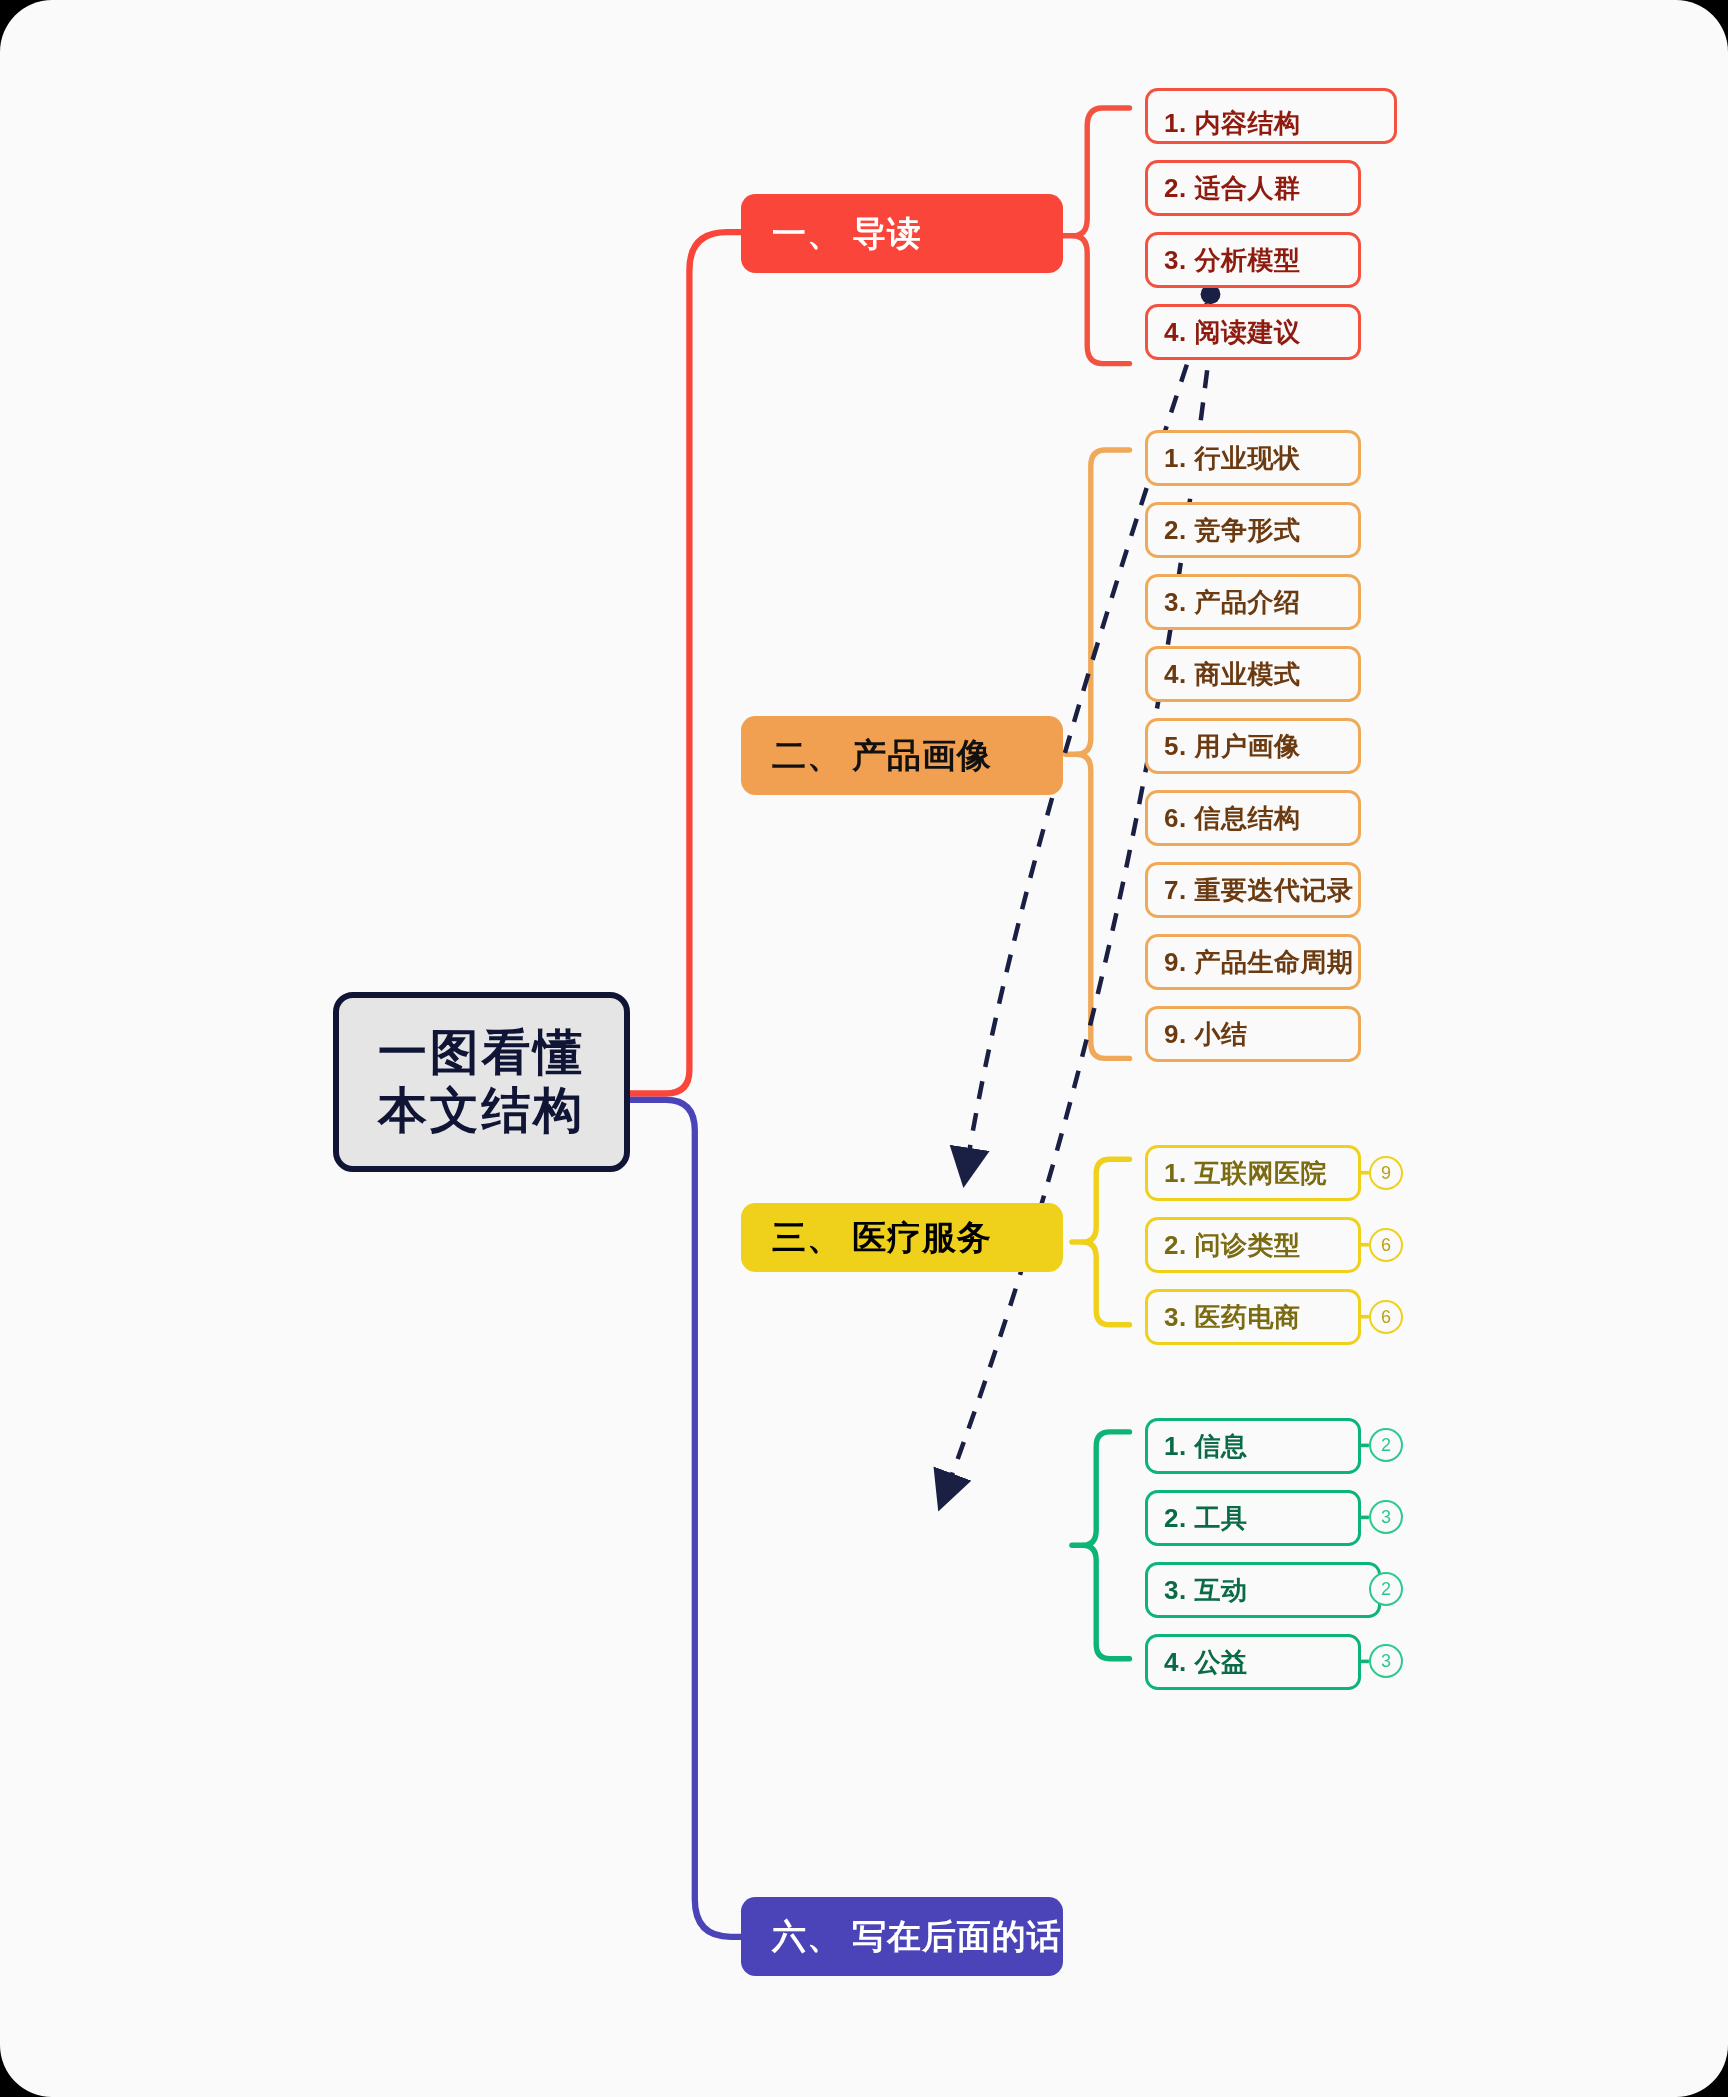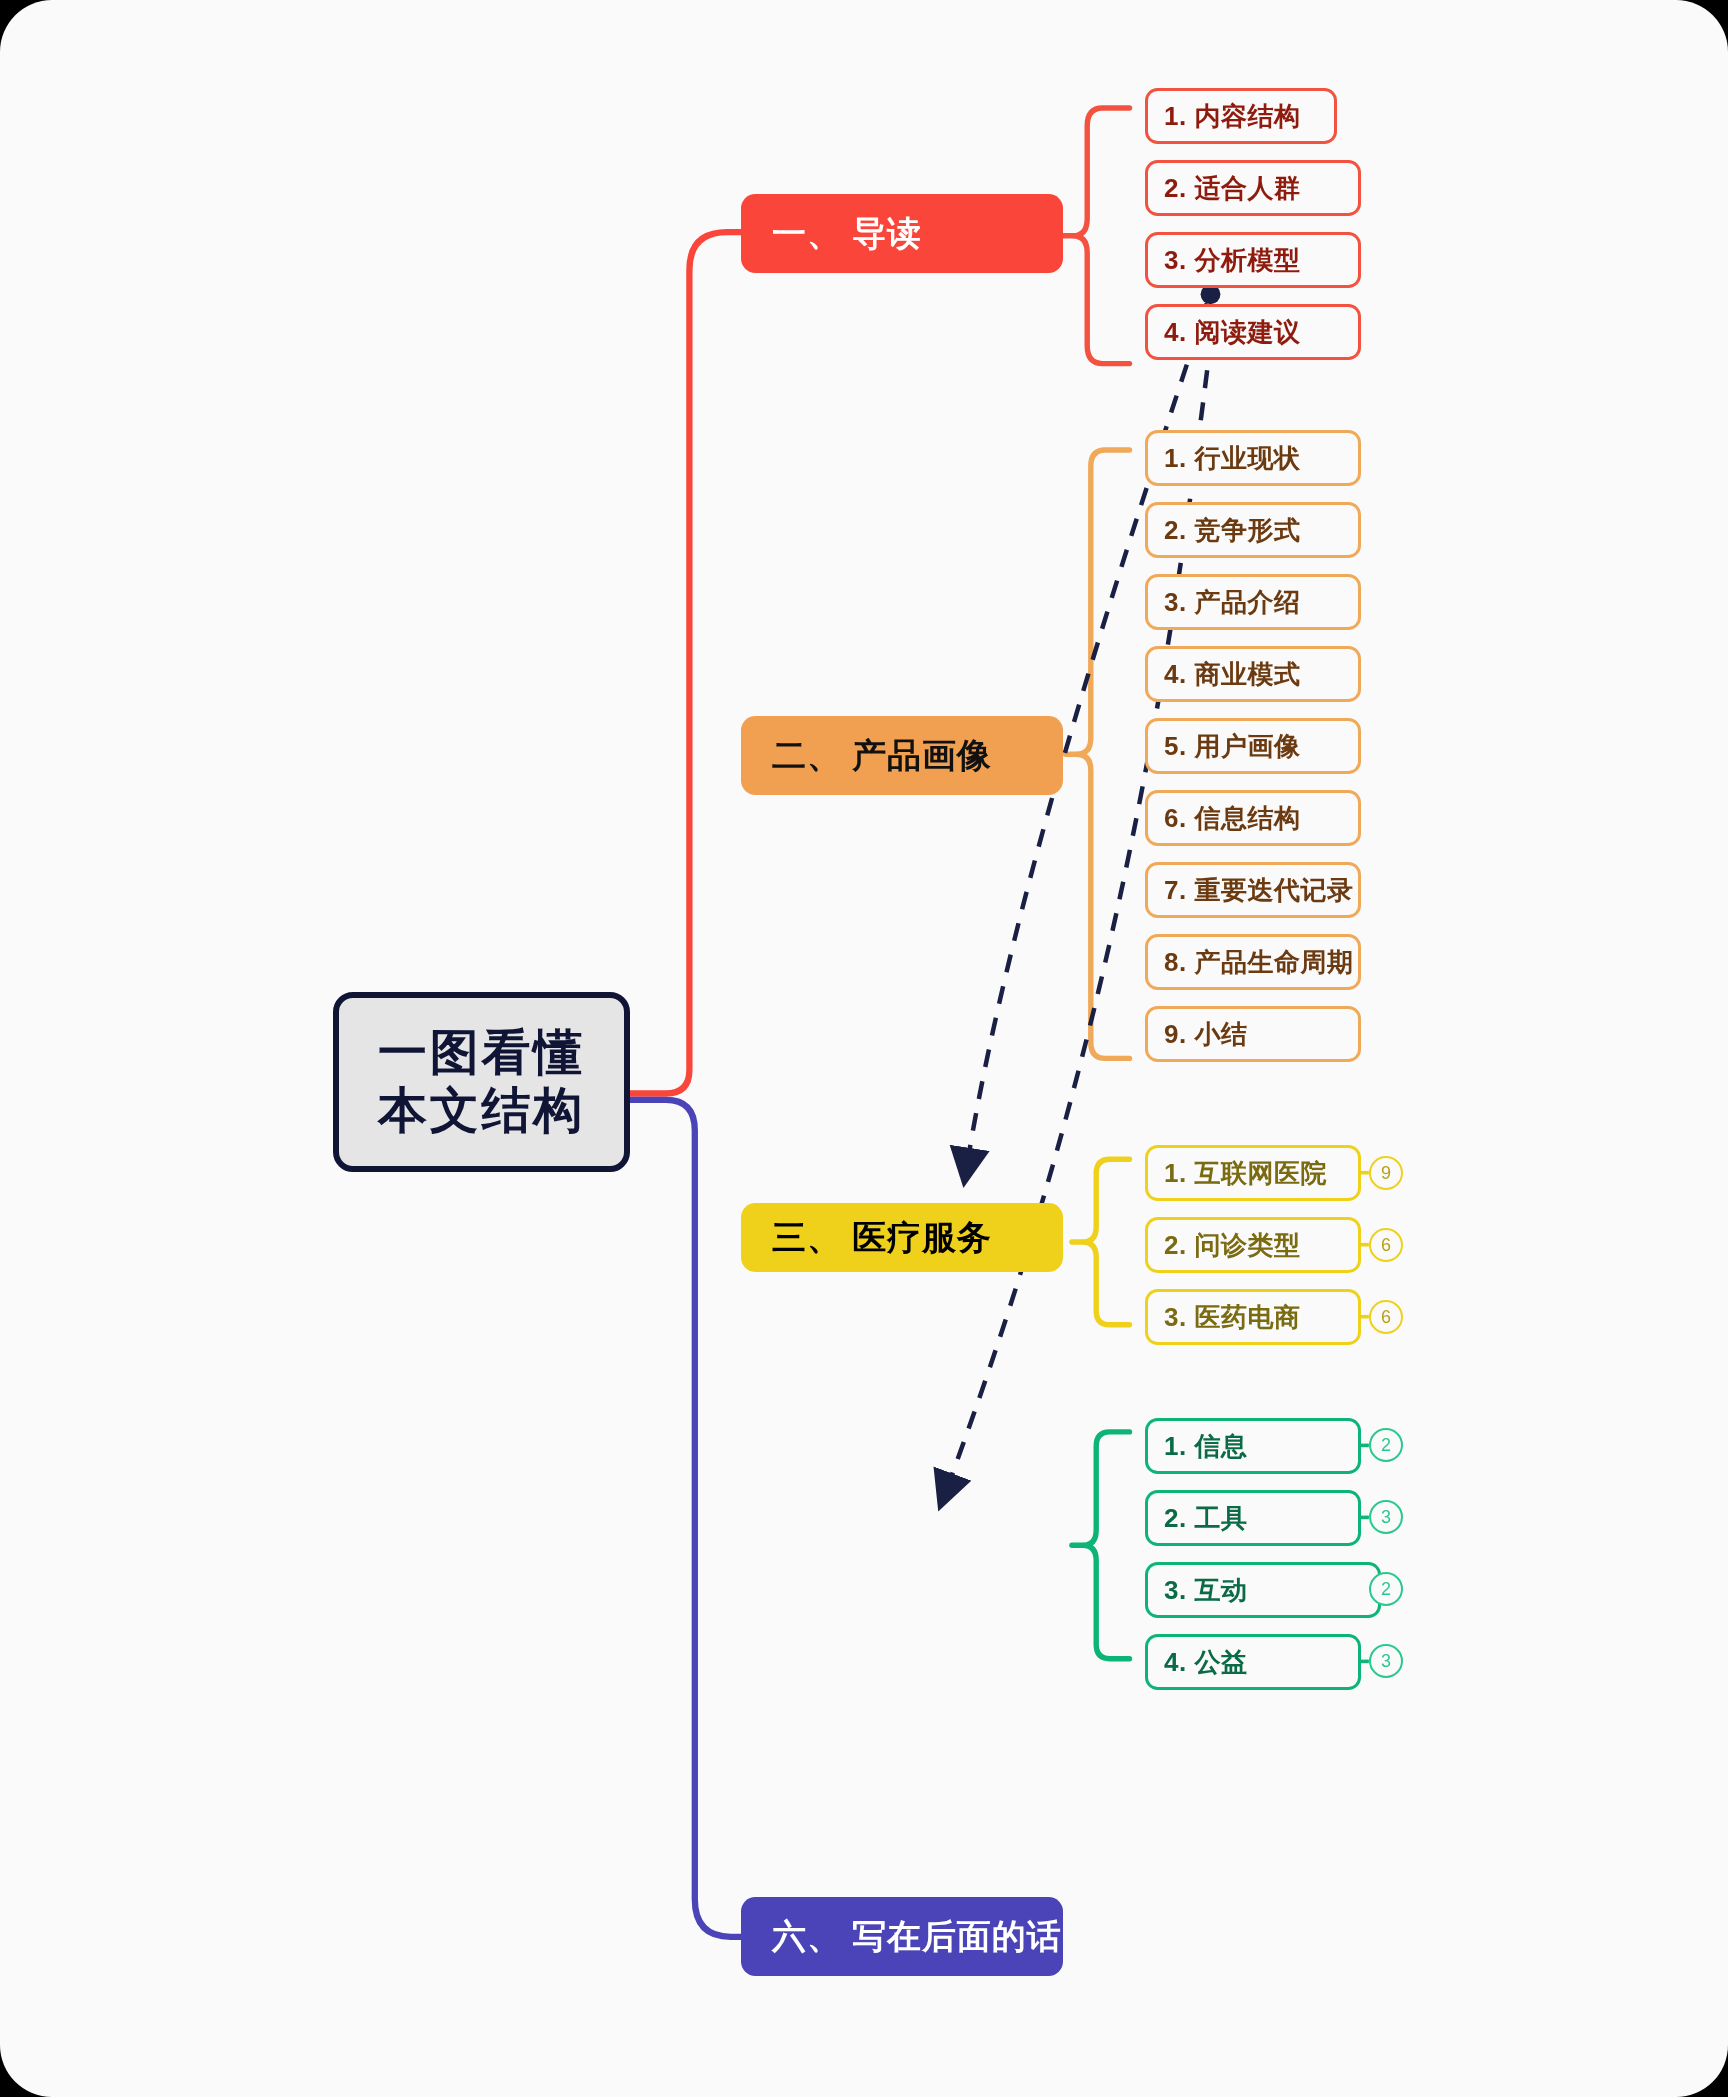--- a/index.html
+++ b/index.html
@@ -124,21 +124,21 @@
 
   <div class="node root" style="left:333px; top:992px; width:297px; height:180px; font-size:49px;">
     <span>一图看懂</span>
     <span>本文结构</span>
   </div>
 
   <div class="node l1" style="left:741px; top:194px; width:322px; height:79px; background:#F9453A; color:#FFFFFF; font-size:34px;">
     <span>一、 导读</span>
   </div>
 
-  <div class="node l2" style="left:1145px; top:88px; width:192px; height:56px; border-color:#F2523F; color:#8E1B0E; font-size:26px;">
+  <div class="node l2" style="left:1145px; top:88px; width:252px; height:56px; border-color:#F2523F; color:#8E1B0E; font-size:26px;align-items:flex-end;">
     <span>1. 内容结构</span>
   </div>
   <div class="node l2" style="left:1145px; top:160px; width:216px; height:56px; border-color:#F2523F; color:#8E1B0E; font-size:26px;">
     <span>2. 适合人群</span>
   </div>
   <div class="node l2" style="left:1145px; top:232px; width:216px; height:56px; border-color:#F2523F; color:#8E1B0E; font-size:26px;">
     <span>3. 分析模型</span>
   </div>
   <div class="node l2" style="left:1145px; top:304px; width:216px; height:56px; border-color:#F2523F; color:#8E1B0E; font-size:26px;">
     <span>4. 阅读建议</span>
@@ -163,21 +163,21 @@
   <div class="node l2" style="left:1145px; top:718px; width:216px; height:56px; border-color:#F0A859; color:#6B3A10; font-size:26px;">
     <span>5. 用户画像</span>
   </div>
   <div class="node l2" style="left:1145px; top:790px; width:216px; height:56px; border-color:#F0A859; color:#6B3A10; font-size:26px;">
     <span>6. 信息结构</span>
   </div>
   <div class="node l2" style="left:1145px; top:862px; width:216px; height:56px; border-color:#F0A859; color:#6B3A10; font-size:26px;">
     <span>7. 重要迭代记录</span>
   </div>
   <div class="node l2" style="left:1145px; top:934px; width:216px; height:56px; border-color:#F0A859; color:#6B3A10; font-size:26px;">
-    <span>8. 产品生命周期</span>
+    <span>9. 产品生命周期</span>
   </div>
   <div class="node l2" style="left:1145px; top:1006px; width:216px; height:56px; border-color:#F0A859; color:#6B3A10; font-size:26px;">
     <span>9. 小结</span>
   </div>
 
   <div class="node l1" style="left:741px; top:1203px; width:322px; height:69px; background:#EFD11C; color:#000000; font-size:34px;">
     <span>三、 医疗服务</span>
   </div>
 
   <div class="node l2" style="left:1145px; top:1145px; width:216px; height:56px; border-color:#EFD11C; color:#7A6A10; font-size:26px;">

